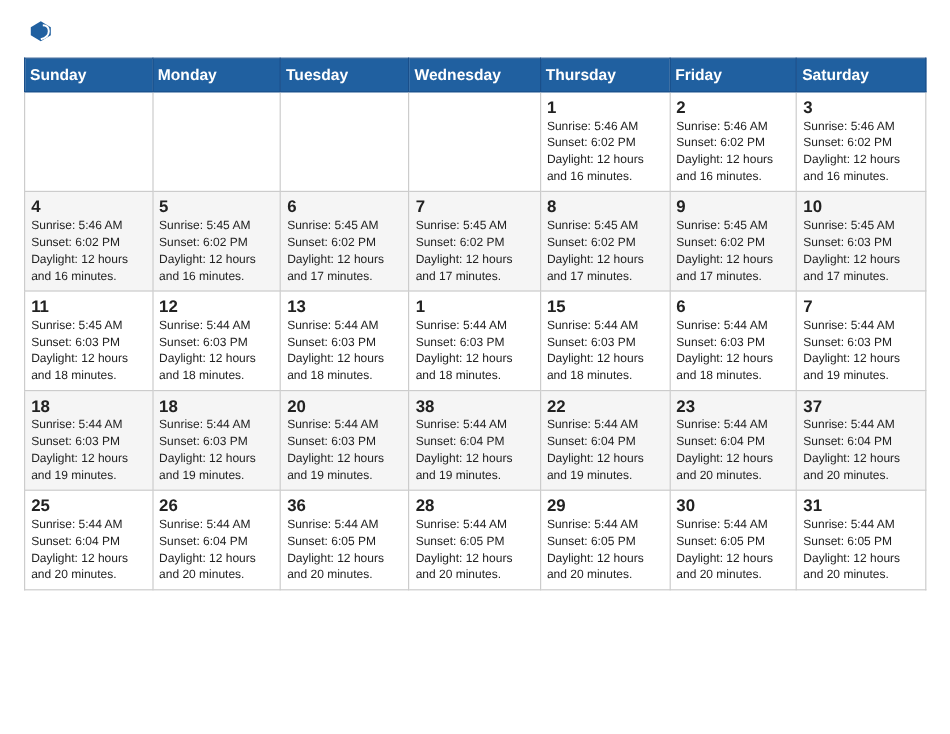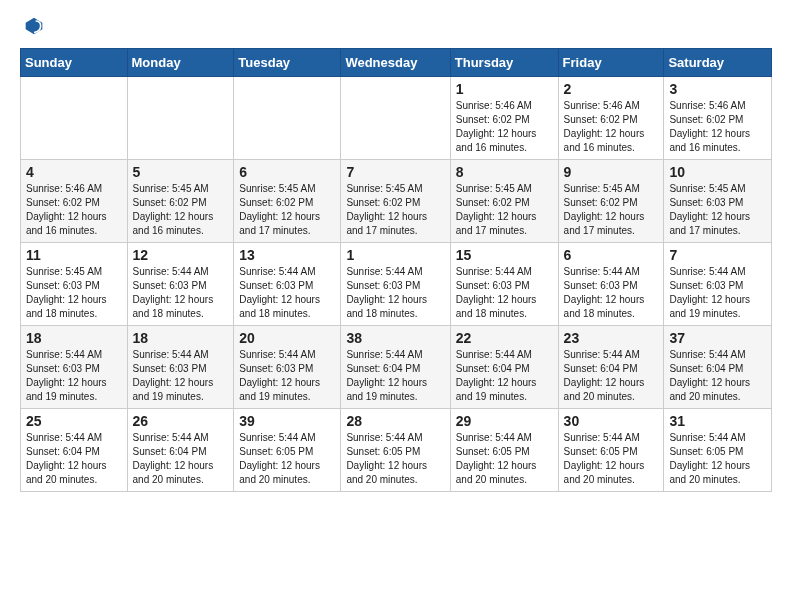--- a/index.html
+++ b/index.html
@@ -321,21 +321,21 @@
 and 20 minutes.</div>
           </td>
           <td>
             <span class="day-num">26</span>
             <div class="day-info" style="white-space: pre-line;">Sunrise: 5:44 AM
 Sunset: 6:04 PM
 Daylight: 12 hours
 and 20 minutes.</div>
           </td>
           <td>
-            <span class="day-num">39</span>
+            <span class="day-num">36</span>
             <div class="day-info" style="white-space: pre-line;">Sunrise: 5:44 AM
 Sunset: 6:05 PM
 Daylight: 12 hours
 and 20 minutes.</div>
           </td>
           <td>
             <span class="day-num">28</span>
             <div class="day-info" style="white-space: pre-line;">Sunrise: 5:44 AM
 Sunset: 6:05 PM
 Daylight: 12 hours

